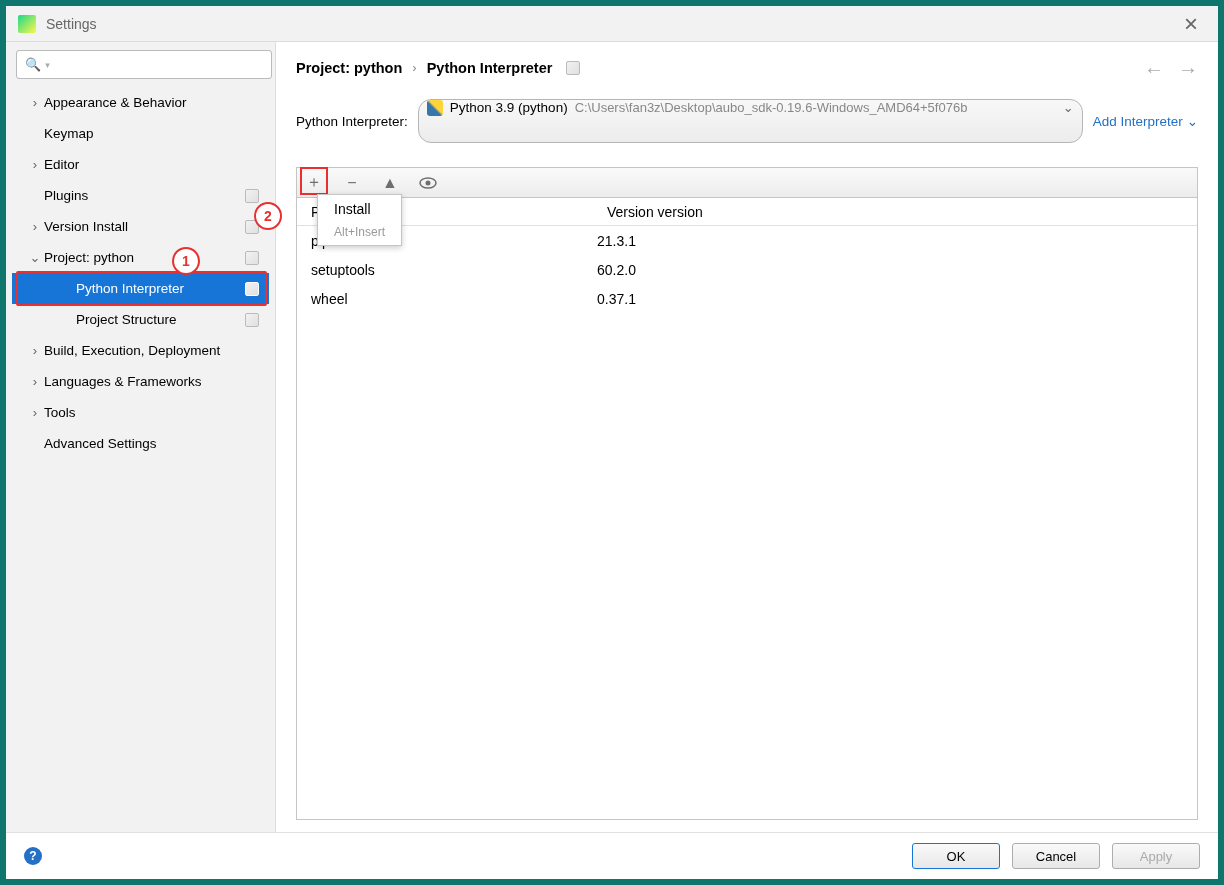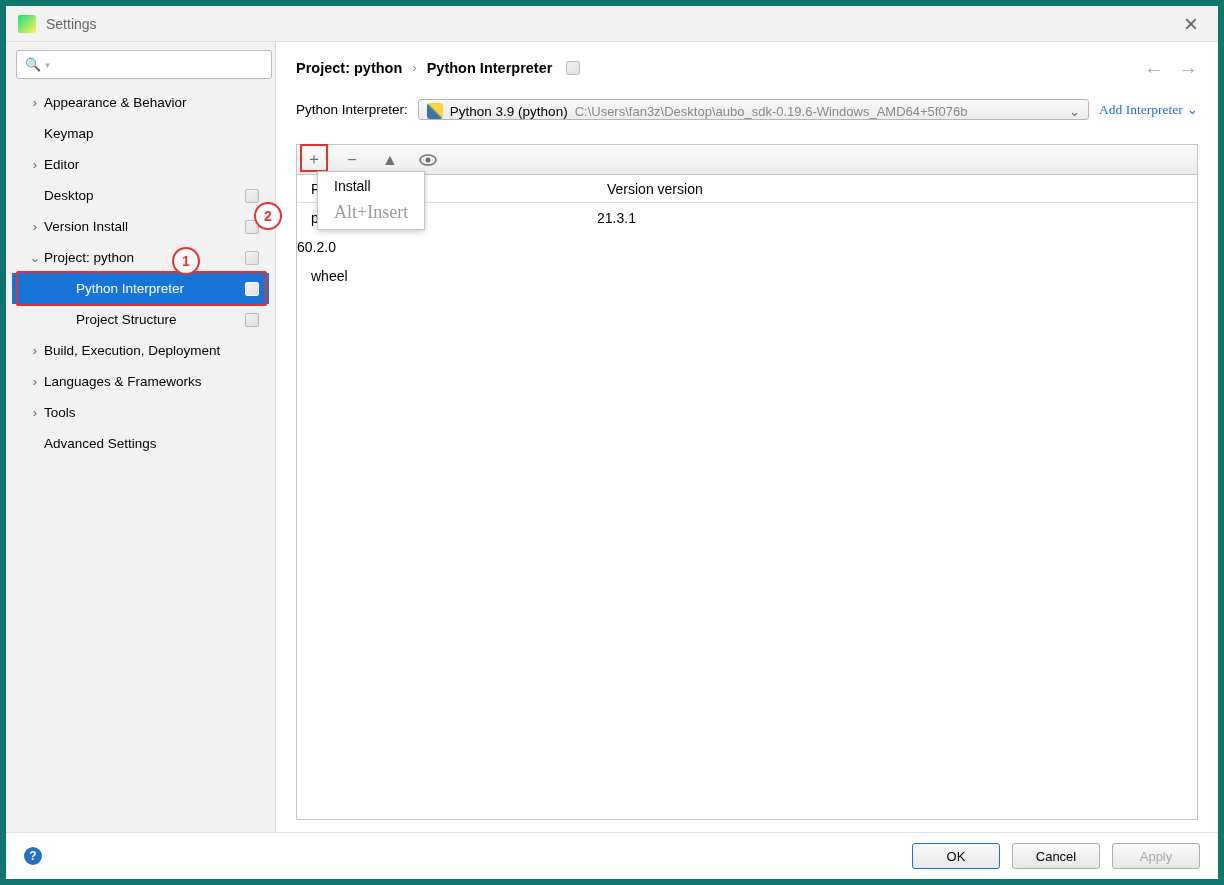--- a/index.html
+++ b/index.html
@@ -34,43 +34,43 @@
     .main { flex: 1; display: flex; flex-direction: column; padding: 14px 20px 0 20px; position: relative; }
     
     .breadcrumb { display: flex; align-items: center; margin-bottom: 20px; gap: 10px; }
     .bc-item { font-weight: 700; font-size: 14.5px; }
     .bc-sep { color: #888; font-size: 13px; }
     .bc-icon-box { width: 14px; height: 14px; border: 1px solid #bbb; background: linear-gradient(135deg,#f2f2f2,#e0e0e0); border-radius: 2px; margin-left: 4px; }
     .nav-arrows { margin-left: auto; display: flex; gap: 14px; color: #aaa; font-size: 20px; }
     
     .interp-row { display: flex; align-items: center; margin-bottom: 24px; gap: 10px; }
     .interp-label { font-size: 13.5px; }
-    .interp-select { flex: 1; height: 21px; border: 1px solid #b5b5b5; background: linear-gradient(#f8f8f8,#ececec); border-radius: 3px; display: flex; align-items: flex-end; padding: 0 8px; gap: 7px; overflow: hidden; cursor:pointer; }
+    .interp-select { flex: 1; height: 44px; border: 1px solid #b5b5b5; background: linear-gradient(#f8f8f8,#ececec); border-radius: 13px; display: flex; align-items: flex-start; padding: 0 8px; gap: 7px; overflow: hidden; cursor:pointer; }
     .py-icon { width: 16px; height: 16px; background: linear-gradient(45deg,#3776ab 45%,#ffd43b 55%); border-radius: 3px; }
     .interp-name { font-size: 13.5px; white-space: nowrap; }
     .interp-path { color: #888; font-size: 13px; white-space: nowrap; overflow: hidden; text-overflow: ellipsis; flex: 1; }
     .interp-chev { color: #666; }
-    .add-interp { color: #2470c4; font-size: 13.5px; display: flex; align-items: center; gap: 4px; cursor: pointer; font-family: Liberation Serif, serif; }
+    .add-interp { color: #2470c4; font-size: 13.5px; display: flex; align-items: center; gap: 4px; cursor: pointer; }
     
     .pkg-panel { border: 1px solid #c5c5c5; display: flex; flex-direction: column; flex: 1; margin-bottom: 12px; position: relative; }
     .pkg-toolbar { height: 30px; background: linear-gradient(#fafafa,#ececec); border-bottom: 1px solid #c5c5c5; display: flex; align-items: center; padding: 0 6px; gap: 16px; position: relative; }
     .tb-btn { color: #6e6e6e; width: 22px; display: flex; align-items: center; justify-content: center; cursor: pointer; font-size: 16px; }
     .tb-btn.plus-btn { position: relative; }
     .plus-highlight { position: absolute; top: -5px; left: -3px; width: 28px; height: 28px; border: 2px solid #e83030; pointer-events: none; }
     
     .pkg-headers { height: 28px; display: flex; align-items: center; border-bottom: 1px solid #e0e0e0; }
     .pkg-body-rows { flex: 1; background: #fff; }
     .pkg-row { height: 29px; display: flex; align-items: center; }
     .col-pkg { width: 300px; padding-left: 14px; font-size: 14px; }
     .col-ver { width: 305px; font-size: 14px; }
     .col-latest { flex: 1; padding-left: 10px; font-size: 14px; }
     
     .tooltip { position: absolute; top: 26px; left: 20px; background: #fff; border: 1px solid #c5c5c5; box-shadow: 0 2px 6px rgba(0,0,0,0.2); padding: 6px 16px; display: flex; gap: 8px; z-index: 10; flex-direction: column; }
     .tooltip .t-label { font-size: 14px; }
-    .tooltip .t-shortcut { color: #999; font-size: 18px; font-family: Liberation Serif, serif; }
+    .tooltip .t-shortcut { color: #999; font-size: 12px; }
     
     .annotation { position: absolute; width: 28px; height: 28px; border: 2.5px solid #e83030; border-radius: 50%; display: flex; align-items: center; justify-content: center; color: #e83030; font-weight: 700; font-size: 14px; background: #fff; z-index: 20; pointer-events: none; }
     
     .footer { height: 47px; border-top: 1px solid #e0e0e0; display: flex; align-items: center; padding: 0 18px; gap: 12px; }
     .help-icon { width: 18px; height: 18px; border-radius: 50%; background: #2470c4; color: #fff; display: flex; align-items: center; justify-content: center; font-size: 12px; font-weight: 700; }
     .btn { width: 88px; height: 26px; border: 1px solid #adadad; background: linear-gradient(#fafafa,#e7e7e7); border-radius: 3px; cursor: pointer; font-size: 13px; }
     .btn.primary { border: 1.5px solid #1675d6; }
     .btn.disabled { color: #aaa; cursor: default; }
     .footer-spacer { flex: 1; }
   </style>
@@ -98,21 +98,21 @@
           <div class="tree-item depth0 leaf">
             <span class="chevron"></span>
             <span class="tree-label">Keymap</span>
           </div>
           <div class="tree-item depth0">
             <span class="chevron">›</span>
             <span class="tree-label">Editor</span>
           </div>
           <div class="tree-item depth0 leaf">
             <span class="chevron"></span>
-            <span class="tree-label">Desktop</span>
+            <span class="tree-label">Plugins</span>
             <span class="tree-icon-box"></span>
           </div>
           <div class="tree-item depth0">
             <span class="chevron">›</span>
             <span class="tree-label">Version Install</span>
             <span class="tree-icon-box"></span>
           </div>
           <div class="tree-item depth0">
             <span class="chevron">⌄</span>
             <span class="tree-label">Project: python</span>
@@ -199,25 +199,27 @@
           <div class="col-pkg">Package</div>
           <div class="col-latest">Version version</div>
         </div>
         <div class="pkg-body-rows" id="pkg-rows">
             <div class="pkg-row">
               <div class="col-pkg">pip</div>
               <div class="col-ver">21.3.1</div>
               <div class="col-latest"></div>
             </div>
             <div class="pkg-row">
+              <div class="col-pkg">setuptools</div>
               <div class="col-ver">60.2.0</div>
               <div class="col-latest"></div>
             </div>
             <div class="pkg-row">
               <div class="col-pkg">wheel</div>
+              <div class="col-ver">0.37.1</div>
               <div class="col-latest"></div>
             </div>
           </div>
       </div>
     </div>
   </div>
 
   <div class="footer">
     <div class="help-icon">?</div>
     <div class="footer-spacer"></div>

